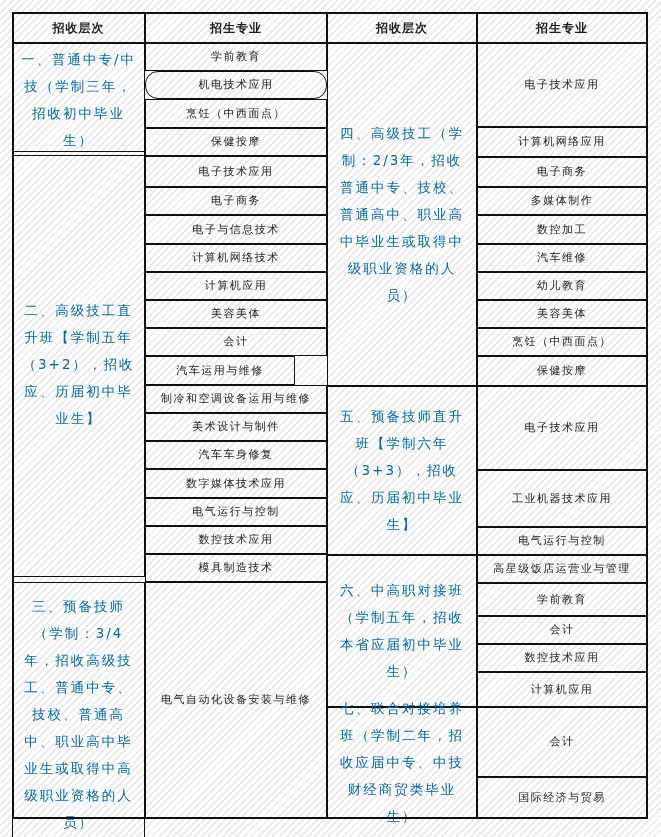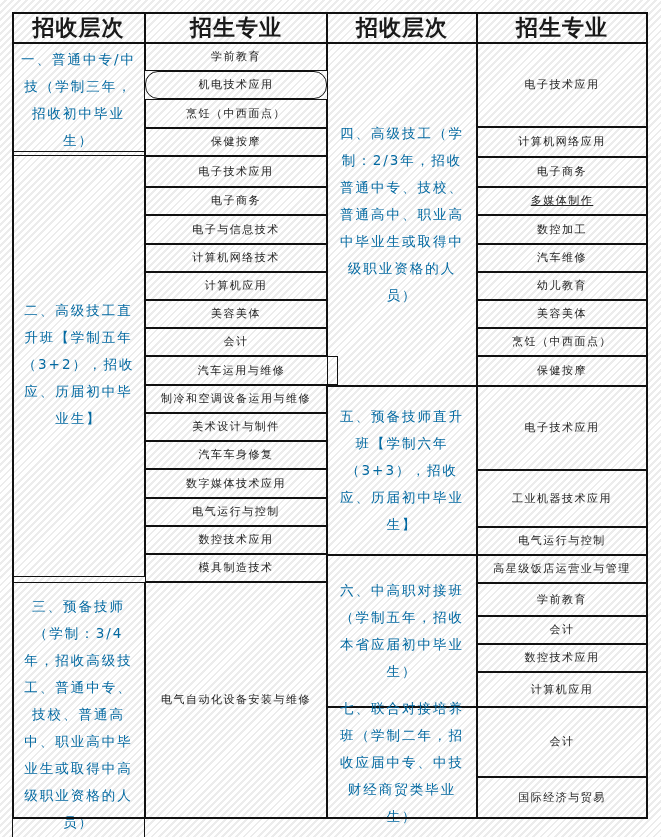--- a/index.html
+++ b/index.html
@@ -29,21 +29,21 @@
       justify-content: center;
       text-align: center;
       font-size: 11px;
       letter-spacing: 1.5px;
       line-height: 28px;
       padding: 0 4px;
       margin-left: -1px;
       margin-top: -1px;
     }
     .hdr {
-      font-size: 22px;
+      font-size: 12px;
       font-weight: bold;
       letter-spacing: 1px;
       color: #1a1a1a;
     }
     .level {
       font-size: 13.5px;
       letter-spacing: 2px;
       line-height: 27px;
       padding: 0 6px;
       color: #0369a1;
@@ -76,37 +76,37 @@
   <div class="cell" style="left:146px;top:129px;width:182px;height:28px;">保健按摩</div>
 
   <div class="cell level" style="left:13px;top:152px;width:133px;height:426px;">二、高级技工直升班【学制五年（3+2），招收应、历届初中毕业生】</div>
   <div class="cell" style="left:146px;top:157px;width:182px;height:31px;">电子技术应用</div>
   <div class="cell" style="left:146px;top:188px;width:182px;height:28px;">电子商务</div>
   <div class="cell" style="left:146px;top:216px;width:182px;height:29px;">电子与信息技术</div>
   <div class="cell" style="left:146px;top:245px;width:182px;height:28px;">计算机网络技术</div>
   <div class="cell" style="left:146px;top:273px;width:182px;height:28px;">计算机应用</div>
   <div class="cell" style="left:146px;top:301px;width:182px;height:28px;">美容美体</div>
   <div class="cell" style="left:146px;top:329px;width:182px;height:28px;">会计</div>
-  <div class="cell" style="left:146px;top:357px;width:193px;height:29px;">汽车运用与维修</div>
+  <div class="cell" style="left:146px;top:357px;width:150px;height:29px;">汽车运用与维修</div>
   <div class="cell" style="left:146px;top:386px;width:182px;height:28px;">制冷和空调设备运用与维修</div>
   <div class="cell" style="left:146px;top:414px;width:182px;height:28px;">美术设计与制件</div>
   <div class="cell" style="left:146px;top:442px;width:182px;height:28px;">汽车车身修复</div>
   <div class="cell" style="left:146px;top:470px;width:182px;height:29px;">数字媒体技术应用</div>
   <div class="cell" style="left:146px;top:499px;width:182px;height:28px;">电气运行与控制</div>
   <div class="cell" style="left:146px;top:527px;width:182px;height:28px;">数控技术应用</div>
   <div class="cell" style="left:146px;top:555px;width:182px;height:28px;">模具制造技术</div>
 
   <div class="cell level" style="left:13px;top:583px;width:133px;height:264px;">三、预备技师（学制：3/4年，招收高级技工、普通中专、技校、普通高中、职业高中毕业生或取得中高级职业资格的人员）</div>
   <div class="cell" style="left:146px;top:583px;width:182px;height:236px;">电气自动化设备安装与维修</div>
 
   <div class="cell level" style="left:328px;top:44px;width:150px;height:343px;">四、高级技工（学制：2/3年，招收普通中专、技校、普通高中、职业高中毕业生或取得中级职业资格的人员）</div>
   <div class="cell" style="left:478px;top:44px;width:170px;height:84px;">电子技术应用</div>
   <div class="cell" style="left:478px;top:128px;width:170px;height:30px;">计算机网络应用</div>
   <div class="cell" style="left:478px;top:158px;width:170px;height:30px;">电子商务</div>
-  <div class="cell" style="left:478px;top:188px;width:170px;height:28px;text-decoration:underline;">多媒体制作</div>
+  <div class="cell" style="left:478px;top:188px;width:170px;height:28px;">多媒体制作</div>
   <div class="cell" style="left:478px;top:216px;width:170px;height:29px;">数控加工</div>
   <div class="cell" style="left:478px;top:245px;width:170px;height:28px;">汽车维修</div>
   <div class="cell" style="left:478px;top:273px;width:170px;height:28px;">幼儿教育</div>
   <div class="cell" style="left:478px;top:301px;width:170px;height:28px;">美容美体</div>
   <div class="cell" style="left:478px;top:329px;width:170px;height:28px;">烹饪（中西面点）</div>
   <div class="cell" style="left:478px;top:357px;width:170px;height:30px;">保健按摩</div>
 
   <div class="cell level" style="left:328px;top:387px;width:150px;height:169px;">五、预备技师直升班【学制六年（3+3），招收应、历届初中毕业生】</div>
   <div class="cell" style="left:478px;top:387px;width:170px;height:84px;">电子技术应用</div>
   <div class="cell" style="left:478px;top:471px;width:170px;height:57px;">工业机器技术应用</div>

